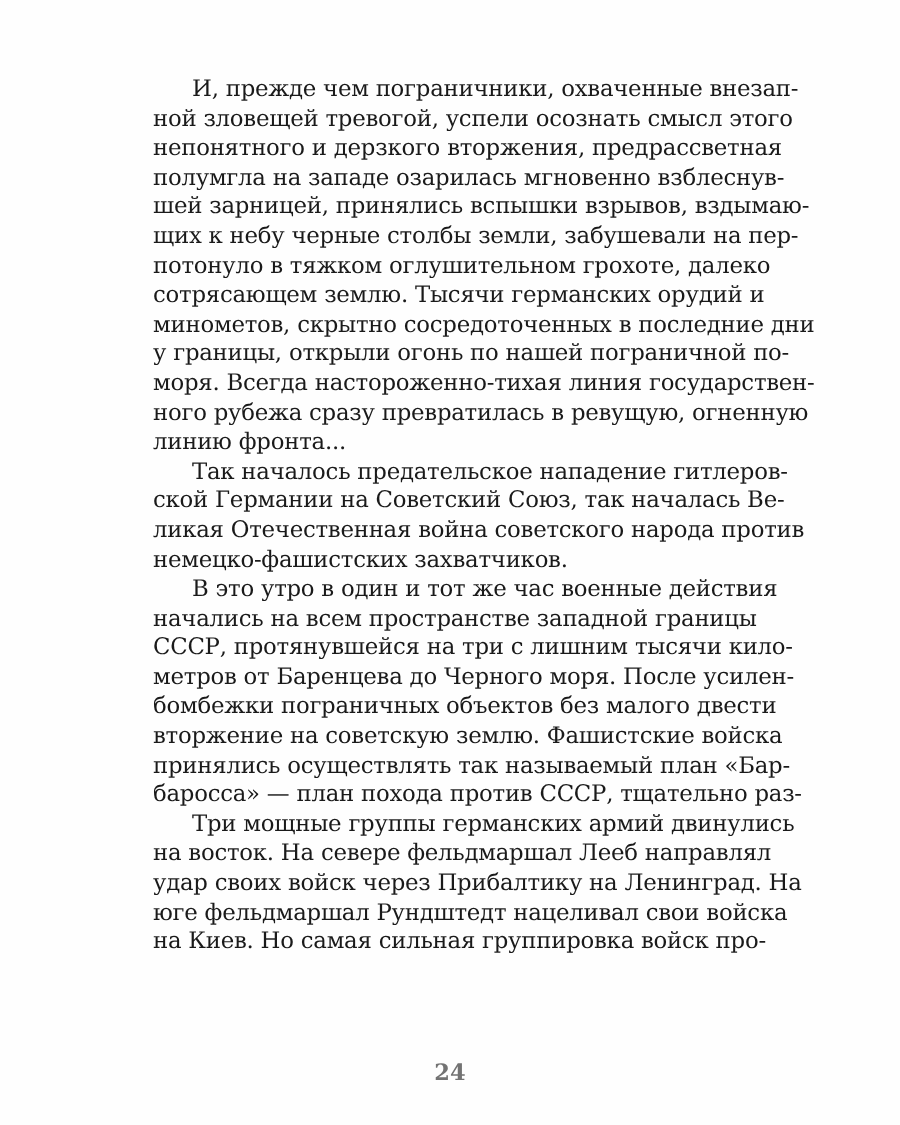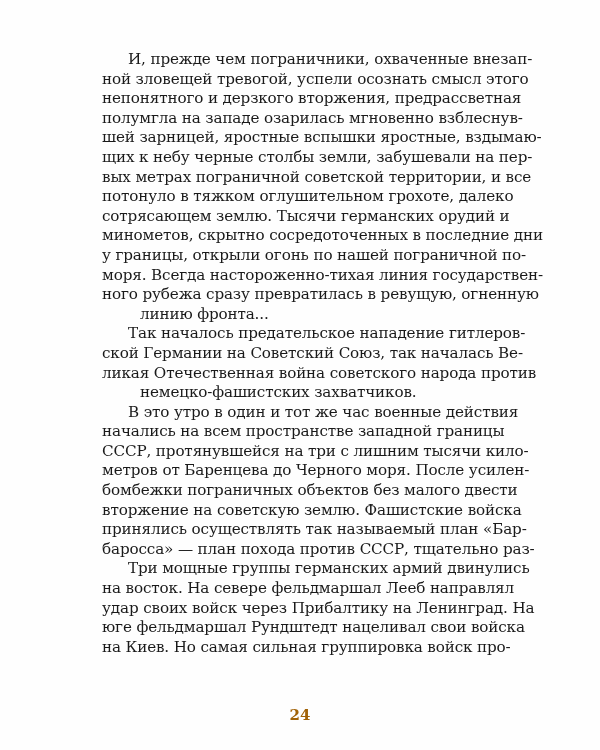--- a/index.html
+++ b/index.html
@@ -35,48 +35,46 @@
       white-space: nowrap;
       text-align: justify;
       text-align-last: justify;
       letter-spacing: -0.15px;
     }
     .line.indent {
       padding-left: 26px;
     }
     .line.last {
       text-align-last: left;
-      margin-left: 38px;
     }
     .page-number {
       position: absolute;
       left: 0;
       width: 600px;
       top: 706px;
       text-align: center;
       font-family: "DejaVu Serif", "Liberation Serif", serif;
       font-weight: bold;
       font-size: 15px;
-      color: #a16207;
+      color: #737373;
     }
   </style>
 </head>
 <body>
 
 <div class="page">
   <div class="text-block">
 
     <div>
       <span class="line indent">И, прежде чем пограничники, охваченные внезап-</span>
       <span class="line">ной зловещей тревогой, успели осознать смысл этого</span>
       <span class="line">непонятного и дерзкого вторжения, предрассветная</span>
       <span class="line">полумгла на западе озарилась мгновенно взблеснув-</span>
-      <span class="line">шей зарницей, яростные вспышки яростные, вздымаю-</span>
+      <span class="line">шей зарницей, принялись вспышки взрывов, вздымаю-</span>
       <span class="line">щих к небу черные столбы земли, забушевали на пер-</span>
-      <span class="line">вых метрах пограничной советской территории, и все</span>
       <span class="line">потонуло в тяжком оглушительном грохоте, далеко</span>
       <span class="line">сотрясающем землю. Тысячи германских орудий и</span>
       <span class="line">минометов, скрытно сосредоточенных в последние дни</span>
       <span class="line">у границы, открыли огонь по нашей пограничной по-</span>
       <span class="line">моря. Всегда настороженно-тихая линия государствен-</span>
       <span class="line">ного рубежа сразу превратилась в ревущую, огненную</span>
       <span class="line last">линию фронта...</span>
     </div>
 
     <div>

